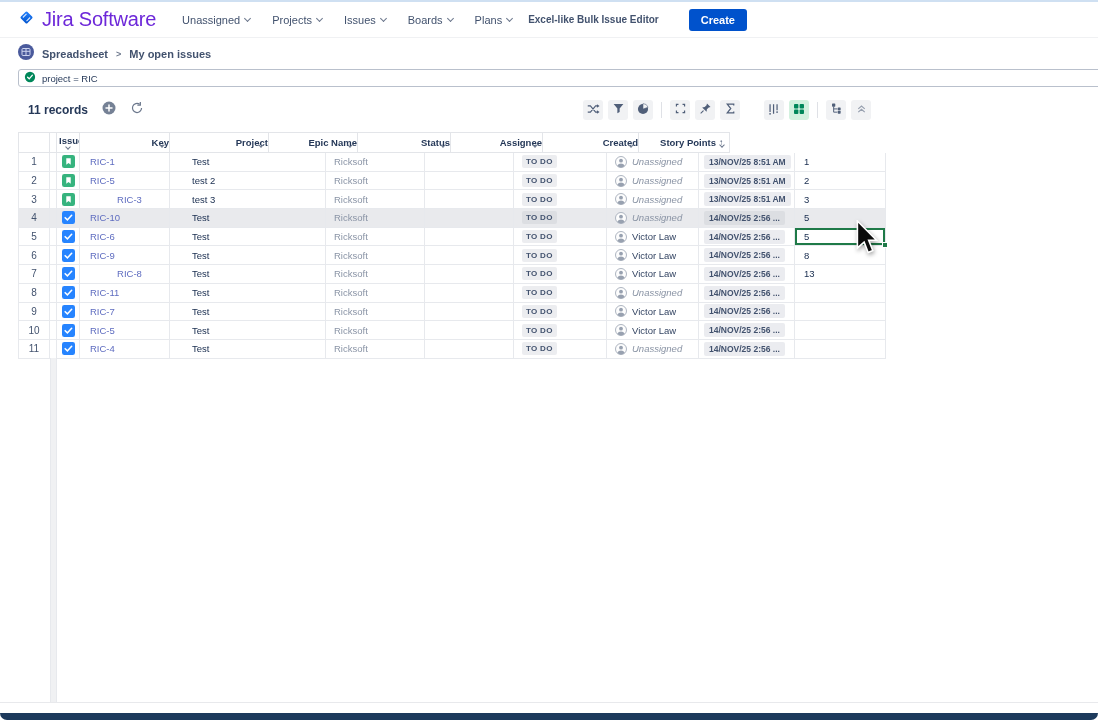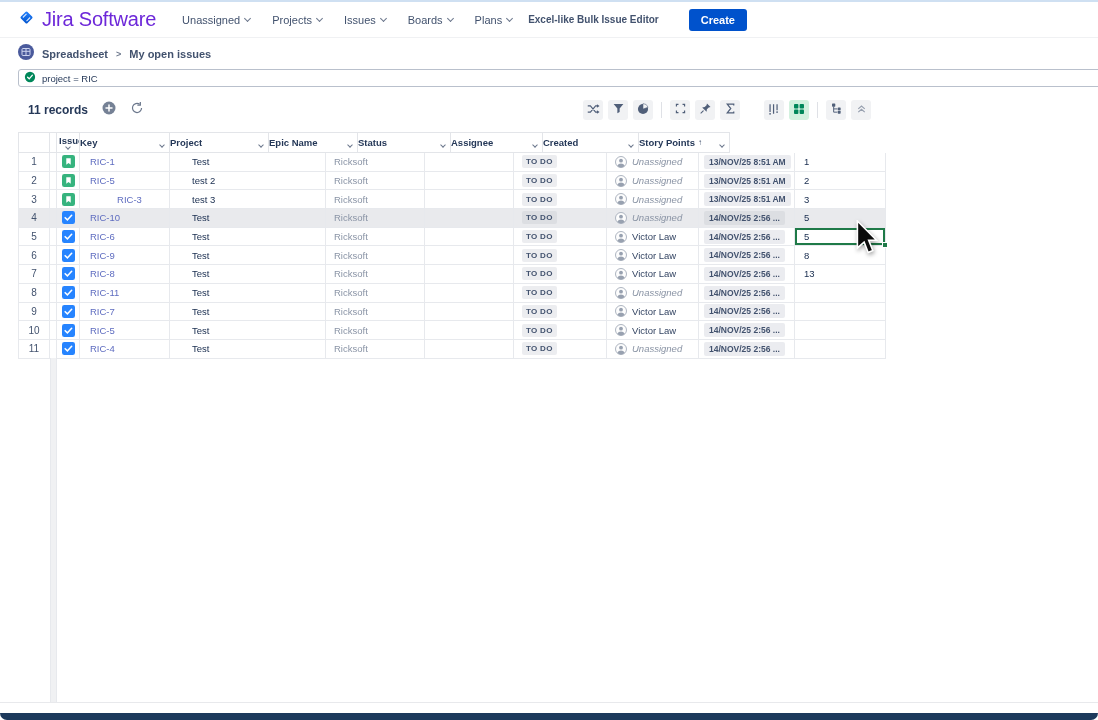--- a/index.html
+++ b/index.html
@@ -45,21 +45,21 @@
     display:flex; align-items:center; justify-content:center; cursor:pointer; padding:0; }
   .tool-btn.active { background:#d3f1df; }
   .tool-sep { width:1px; height:16px; background:#dfe1e6; margin:0 3px; }
   .tool-gap { width:14px; }
 
   
   .sheet { position:absolute; top:132px; left:18px; width:868px; }
   .hrow { display:flex; height:21px; }
   .hcell { position:relative; border:1px solid #e3e5e9; border-left:none; background:#fff;
     font-size:9.5px; font-weight:700; color:#253858; display:flex; align-items:center;
-    justify-content:flex-start; overflow:hidden; }
+    justify-content:flex-end; overflow:hidden; }
   .hcell:first-child { border-left:1px solid #e3e5e9; }
   .hcell .chev { position:absolute; right:5px; top:10px; width:4px; height:4px;
     border-right:1.2px solid #6B778C; border-bottom:1.2px solid #6B778C; transform:rotate(45deg); cursor:pointer; }
   .hcell.col-issue { justify-content:flex-start; }
   .hcell.col-issue .hlabel { position:absolute; left:2px; top:2px; width:21px; white-space:nowrap; overflow:hidden; }
   .hcell.col-issue .chev { left:9px; right:auto; top:12px; }
   .sort-arrow { font-size:8px; color:#42526E; margin-left:3px; margin-right:6px; }
 
   .trow { display:flex; height:18.7px; }
   .cell { position:relative; border-right:1px solid #e7e9ed; border-bottom:1px solid #e7e9ed;
@@ -518,21 +518,21 @@
       <div class="cell rownum" style="width: 32px;">7</div>
       <div class="cell" style="width: 7px;"></div>
       <div class="cell issuetype" style="width: 23px;">
         <span style="display: flex;">
           <svg width="13" height="13" viewBox="0 0 14 14">
             <rect width="14" height="14" rx="2.5" fill="#2684FF"></rect>
             <path d="M3.4 7.2l2.4 2.4 4.6-5" fill="none" stroke="#fff" stroke-width="1.7" stroke-linecap="round"></path>
           </svg>
         </span>
       </div>
-      <div class="cell" style="width: 90px;">
+      <div class="cell" style="width: 90px; justify-content: center;">
         <span class="keylink">RIC-8</span>
       </div>
       <div class="cell summary" style="width: 156px;">Test</div>
       <div class="cell project" style="width: 99px;">Ricksoft</div>
       <div class="cell" style="width: 89px;"></div>
       <div class="cell" style="width: 93px;">
         <span class="badge">TO DO</span>
       </div>
       <div class="cell assignee" style="width: 92px;">
         <span style="display: flex;">

